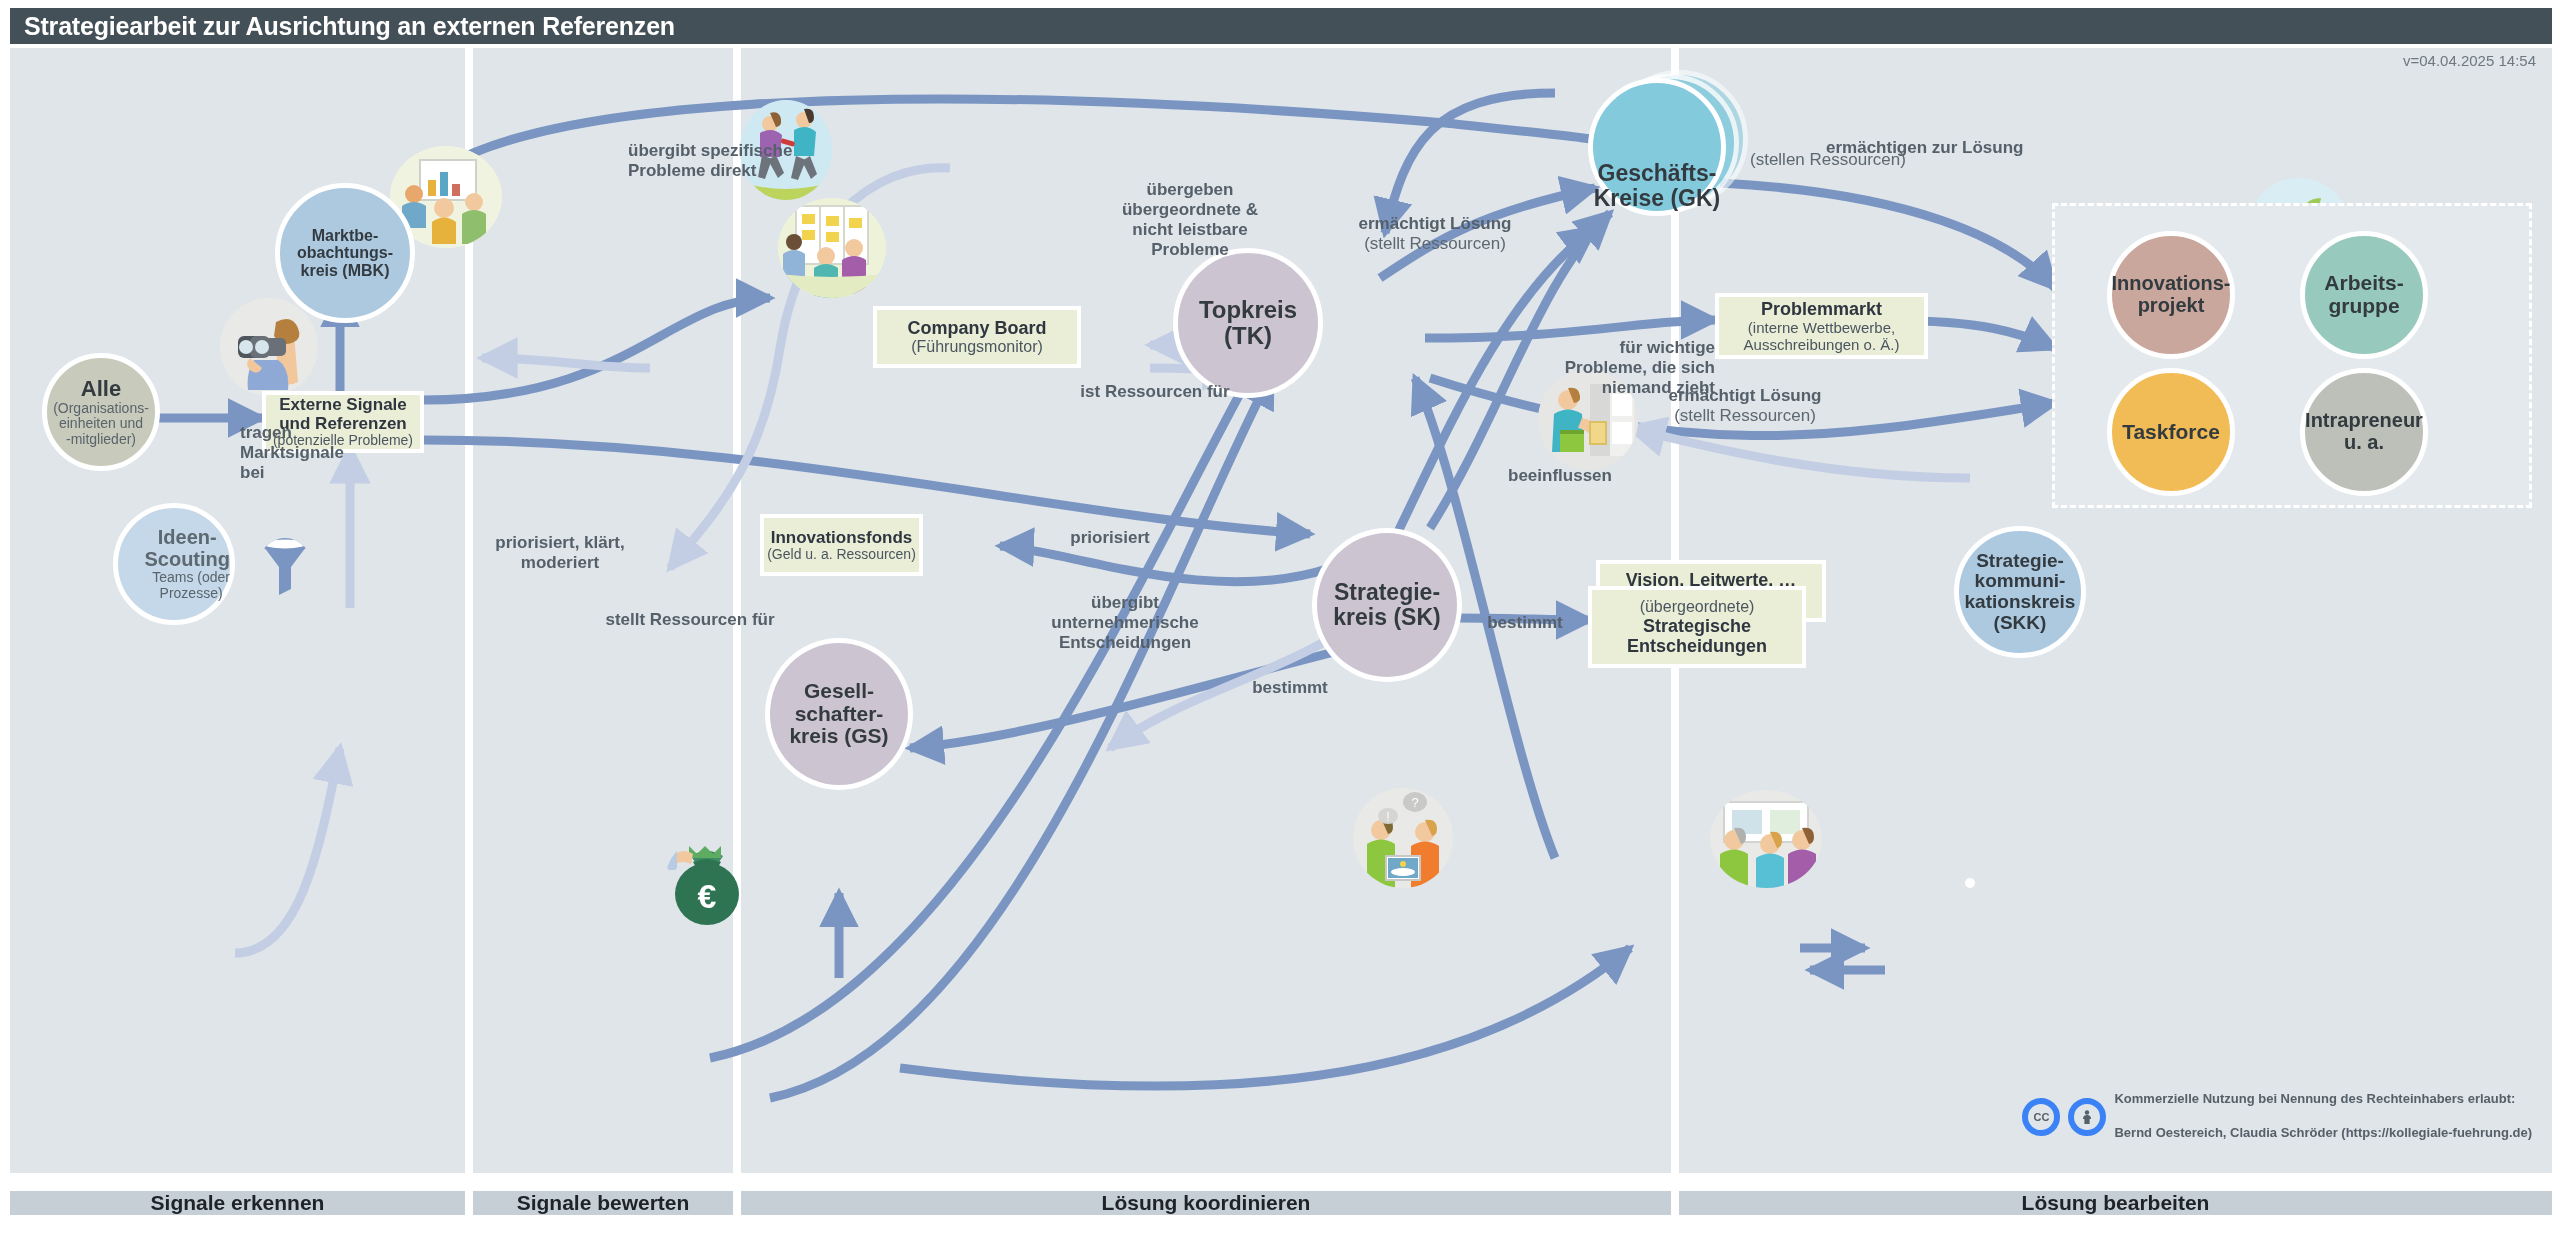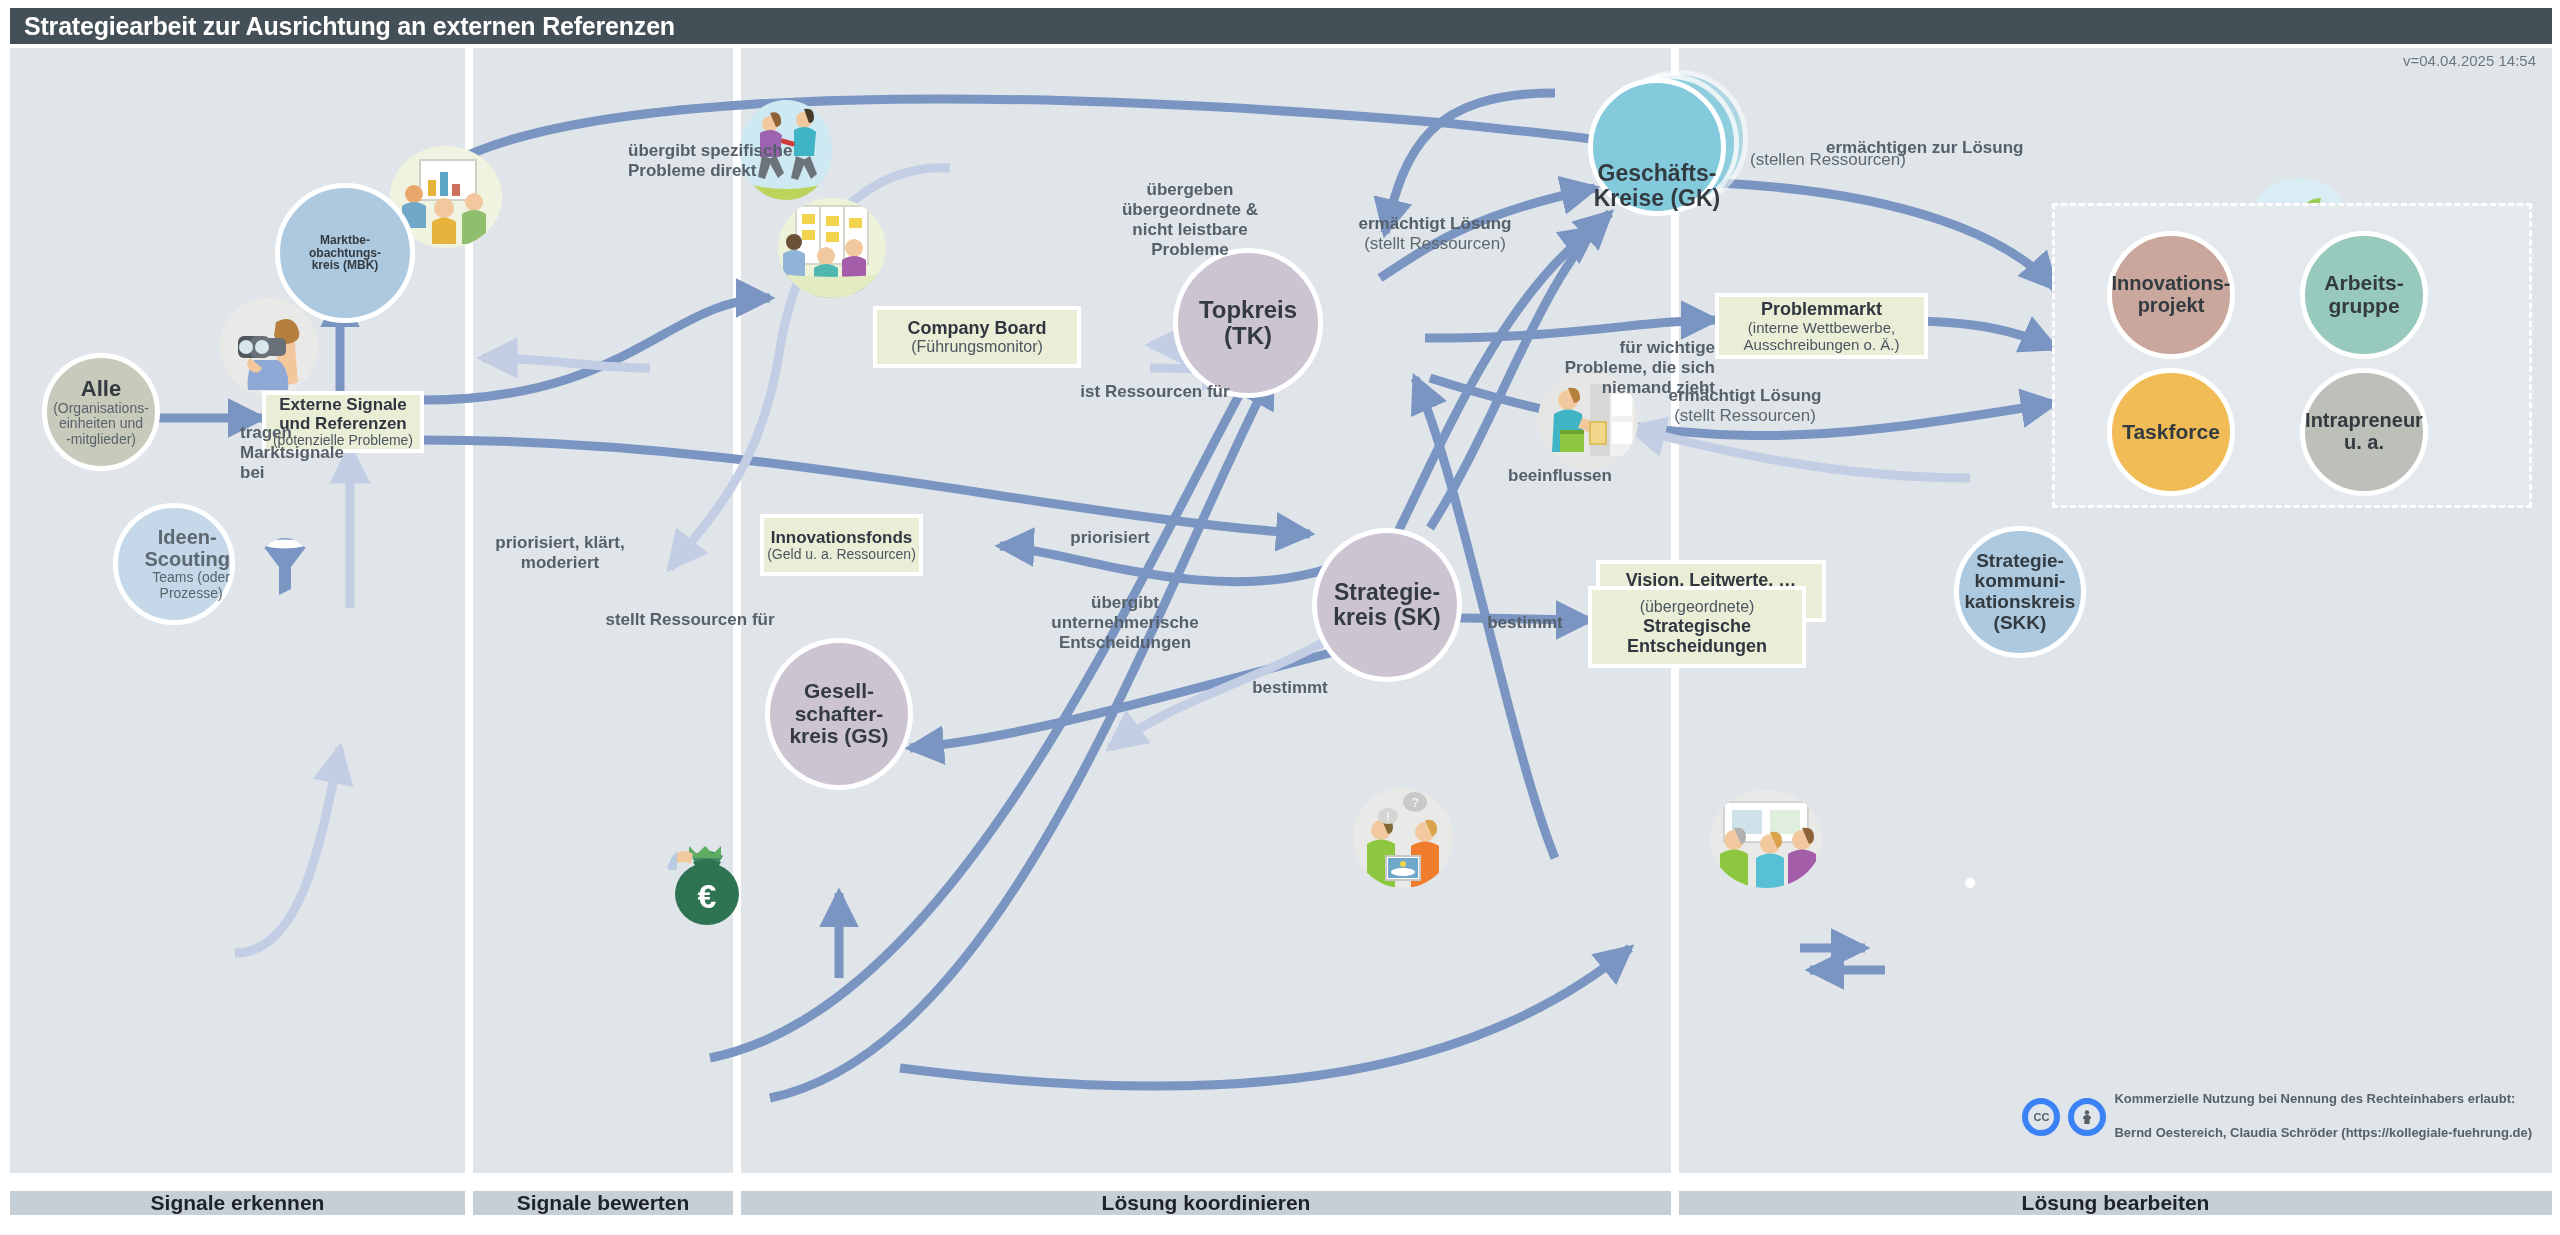--- a/index.html
+++ b/index.html
@@ -299,21 +299,21 @@
     </div>
 
     <div class="node circle" style="left:103px;top:455px;width:122px;height:122px;background:#c5d8e9;align-items:flex-end;">
       <span class="ttl" style="font-size:20px;color:#5d6870;white-space:pre-line">Ideen-
 Scouting</span>
       <span class="sub" style="font-size:14px;white-space:pre-line">Teams (oder
 Prozesse)</span>
     </div>
 
     <div class="node circle" style="left:265px;top:135px;width:140px;height:140px;background:#adc9e0;">
-      <span class="ttl" style="font-size:12px;white-space:pre-line">Marktbe-
+      <span class="ttl" style="font-size:16px;white-space:pre-line">Marktbe-
 obachtungs-
 kreis (MBK)</span>
     </div>
 
     <div class="node box" style="left:252px;top:343px;width:162px;height:62px;">
       <span class="ttl" style="font-size:17px;white-space:pre-line">Externe Signale
 und Referenzen</span>
       <span class="sub" style="font-size:14px">(potenzielle Probleme)</span>
     </div>
 

